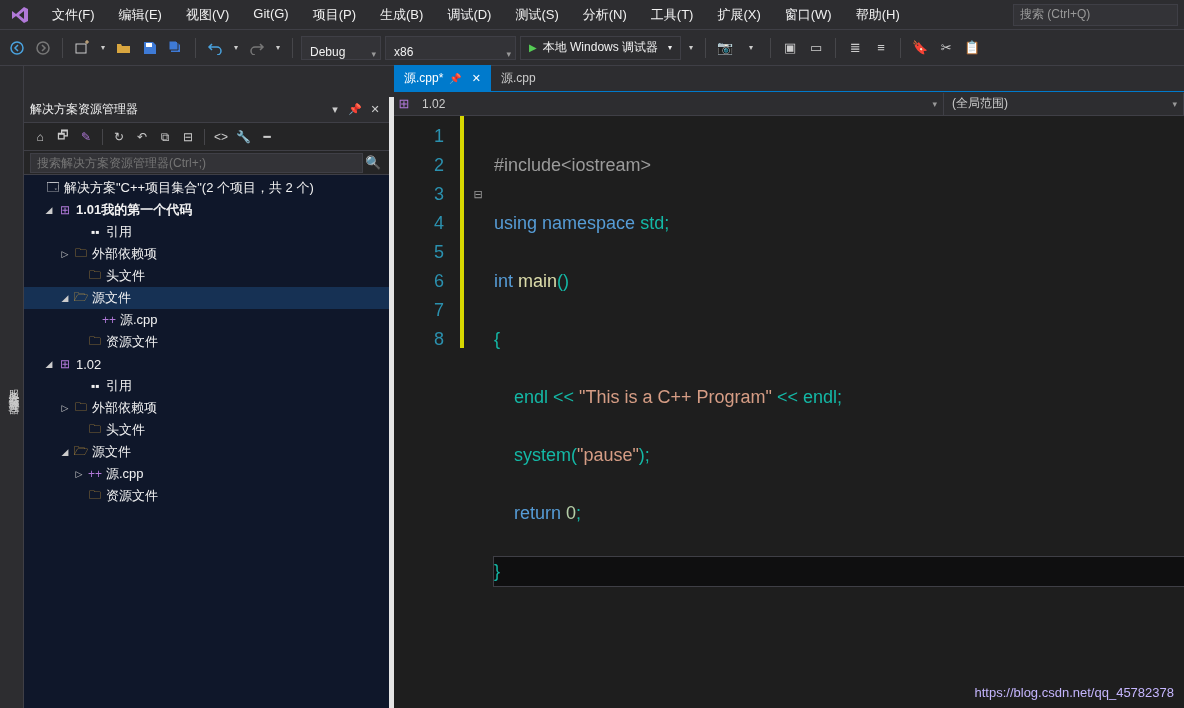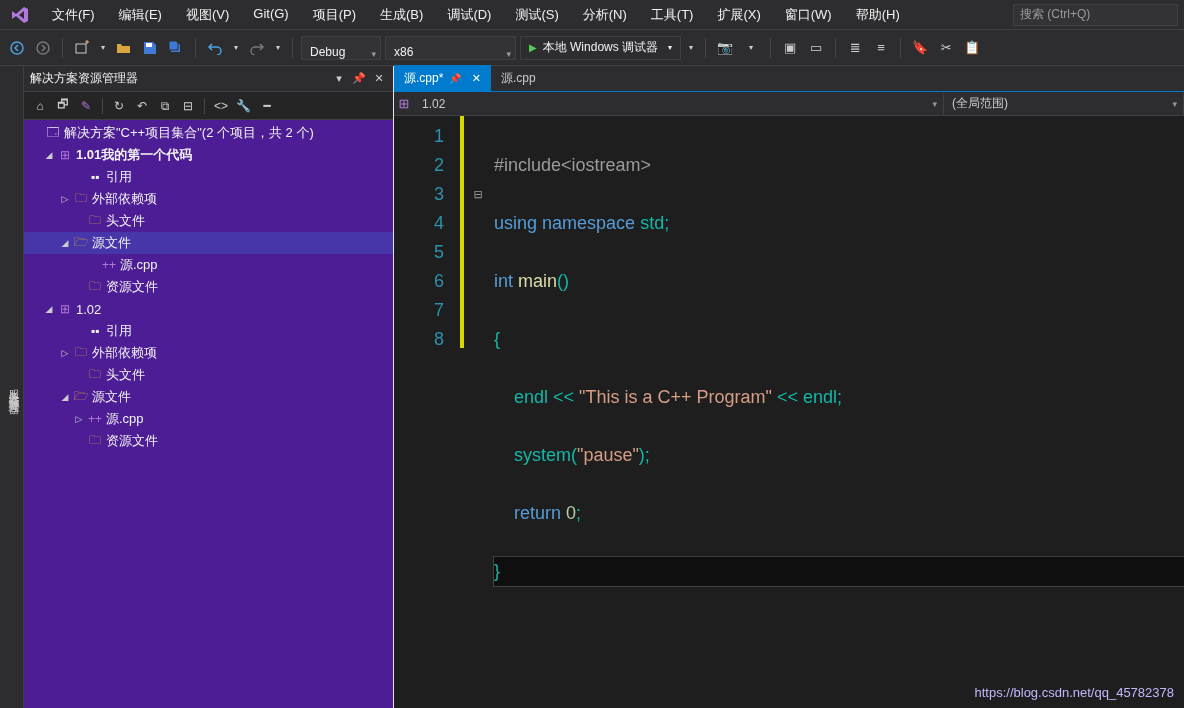--- a/index.html
+++ b/index.html
@@ -12,21 +12,21 @@
 .toolbar { height:36px; background:#2d2d30; display:flex; align-items:center; padding:0 6px; gap:4px; border-bottom:1px solid #3f3f46; }
 .tb-btn { width:22px; height:22px; display:flex; align-items:center; justify-content:center; cursor:pointer; color:#cccccc; }
 .tb-sep { width:1px; height:20px; background:#46464a; margin:0 4px; }
 .dd { height:24px; background:#333337; border:1px solid #3f3f46; color:#f1f1f1; padding:0 20px 0 8px; display:flex; align-items:flex-end; position:relative; font-size:12px; }
 .dd::after { content:"▾"; position:absolute; right:4px; color:#999; font-size:9px; }
 .start-btn { height:24px; background:#2d2d30; border:1px solid #3f3f46; color:#f1f1f1; padding:0 8px; display:flex; align-items:center; gap:6px; font-size:12px; }
 .start-btn .play { color:#55cc55; font-size:10px; }
 .main { display:flex; height:calc(100% - 66px); }
 .left-rail { width:24px; background:#2d2d30; border-right:1px solid #3f3f46; writing-mode:vertical-rl; text-orientation:upright; padding-top:4px; font-size:11px; color:#ccc; text-align:center; }
 .rail-item { padding:6px 2px; cursor:pointer; letter-spacing:2px; }
-.explorer { width:370px; background:#4c1d95; border-right:1px solid #e5e5e5; display:flex; flex-direction:column; }
+.explorer { width:370px; background:#0f172a; border-right:5px solid #e5e5e5; display:flex; flex-direction:column;margin-top:31px; }
 .panel-hdr { height:26px; background:#2d2d30; display:flex; align-items:center; padding:0 6px; border-bottom:1px solid #3f3f46; font-size:12px; }
 .panel-hdr .title { flex:1; }
 .panel-hdr .icn { width:16px; height:16px; margin-left:4px; cursor:pointer; display:flex; align-items:center; justify-content:center; font-size:11px; color:#ccc; }
 .panel-tb { height:28px; background:#252526; display:flex; align-items:center; padding:0 6px; gap:3px; border-bottom:1px solid #3f3f46; }
 .ptb-btn { width:20px; height:20px; display:flex; align-items:center; justify-content:center; cursor:pointer; color:#ccc; font-size:12px; }
 .panel-search { height:24px; background:#252526; display:flex; align-items:center; padding:2px 6px; border-bottom:1px solid #3f3f46; }
 .panel-search input { flex:1; background:#333337; border:1px solid #3f3f46; color:#ccc; padding:2px 6px; font-size:12px; height:20px; }
 .panel-search .mag { width:20px; display:flex; align-items:center; justify-content:center; color:#ccc; }
 .tree { flex:1; overflow:auto; padding:2px 0; font-size:13px; }
 .tree-row { display:flex; align-items:center; height:22px; padding-left:6px; cursor:pointer; white-space:nowrap; }
@@ -188,20 +188,24 @@
       <div style="width:1px;height:16px;background:#46464a;margin:0 3px;"></div>
       <div class="ptb-btn">↻</div>
       <div class="ptb-btn">↶</div>
       <div class="ptb-btn">⧉</div>
       <div class="ptb-btn">⊟</div>
       <div style="width:1px;height:16px;background:#46464a;margin:0 3px;"></div>
       <div class="ptb-btn">&lt;&gt;</div>
       <div class="ptb-btn">🔧</div>
       <div class="ptb-btn">━</div>
     </div>
+    <div class="panel-search">
+      <input placeholder="搜索解决方案资源管理器(Ctrl+;)" style="">
+      <div class="mag">🔍</div>
+    </div>
     <div class="tree">
       <div class="tree-row">
           <span class="arrow"></span>
           <span class="icon">🗔</span>
           <span class="lbl">解决方案"C++项目集合"(2 个项目，共 2 个)</span>
         </div>
       <div class="tree-row bold" style="padding-left:18px;">
           <span class="arrow">◢</span>
           <span class="icon" style="color:#b179d9;">⊞</span>
           <span class="lbl">1.01我的第一个代码</span>

